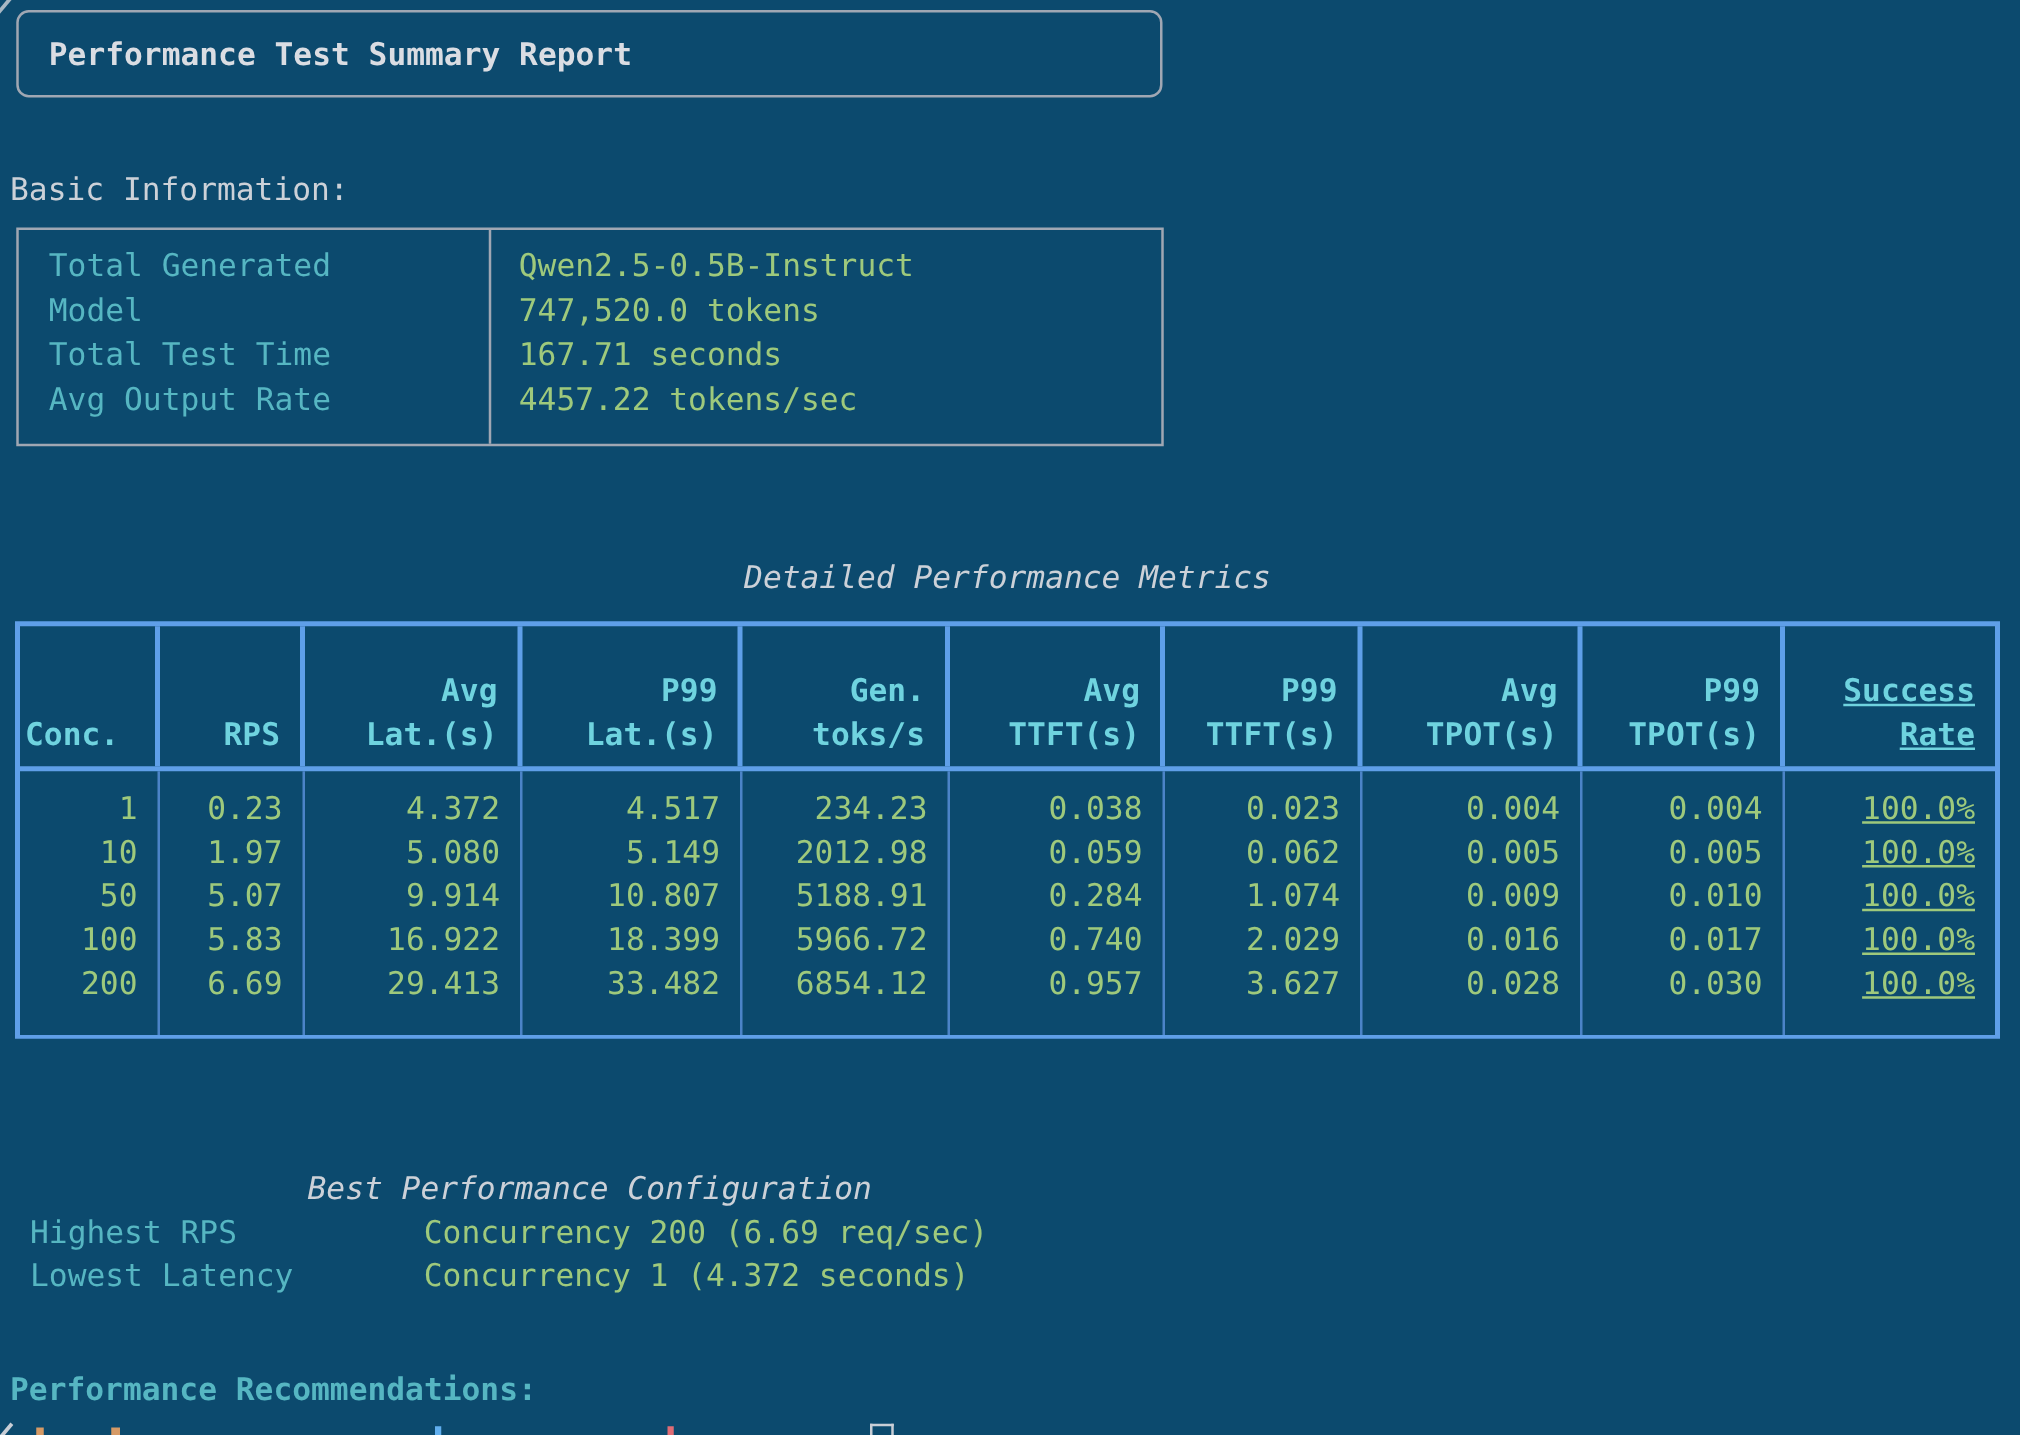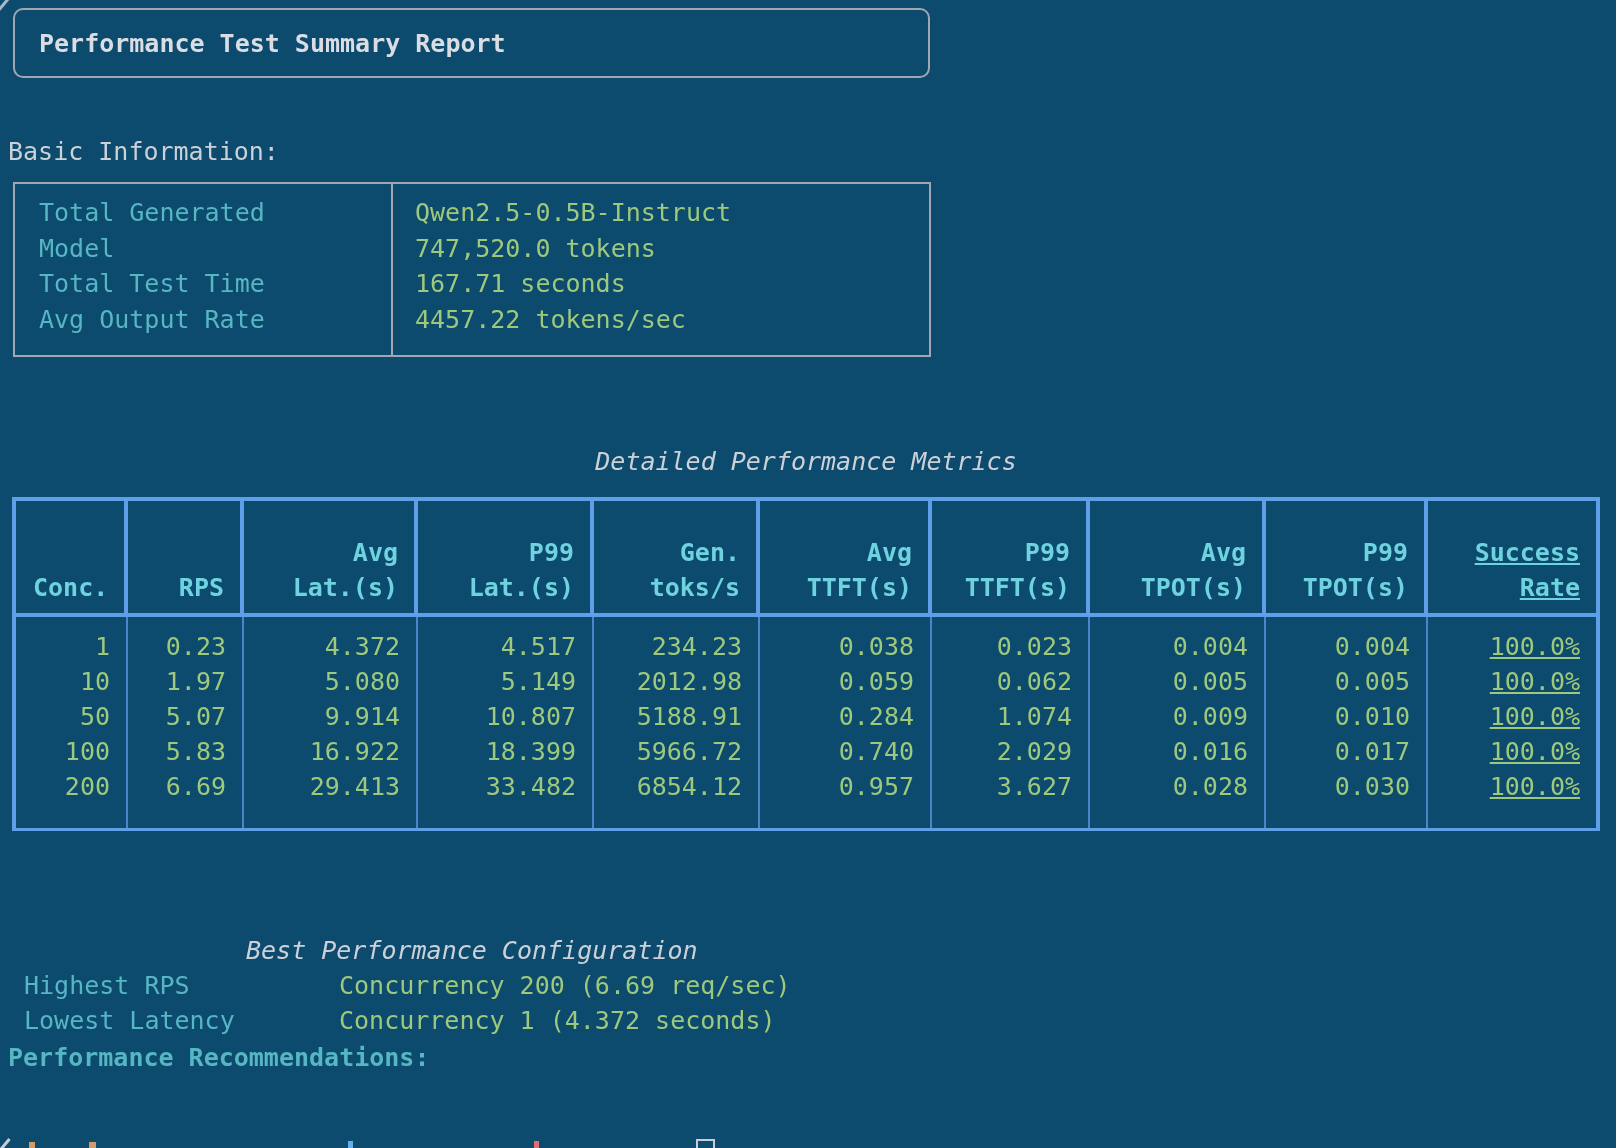--- a/index.html
+++ b/index.html
@@ -57,40 +57,40 @@
   }
   .mt-header { border-bottom: 4px solid #5f9fe8; }
   .th {
     height: 112px; box-sizing: border-box;
     border-right: 4px solid #5f9fe8;
     display: flex; align-items: flex-end; justify-content: flex-end;
     padding: 0 16px 8px 0;
     color: #6fd3df; font-weight: bold;
     white-space: pre-line; text-align: right; line-height: 35px;
   }
-  .th.left { justify-content: flex-start; padding-left: 17px; padding-right: 0; text-align: left; }
+  .th.left { justify-content: flex-start; padding-left: 4px; padding-right: 0; text-align: left; }
   .th:last-child, .td:last-child { border-right: none; text-decoration: underline; }
   .td {
     box-sizing: border-box;
     border-right: 2px solid #4c84c8;
     padding: 12px 16px 24px 0;
     text-align: right; color: #9ec97c;
   }
   .cell-line { line-height: 35px; white-space: pre; }
   
   .best-title {
     position: absolute; left: 246px; top: 933px;
     font-style: italic; color: #ccd1d8; line-height: 35px;
   }
   .best-row { position: absolute; left: 0; width: 100%; height: 35px; line-height: 35px; }
   .best-row .label { position: absolute; left: 24px; color: #56b6c2; white-space: pre; }
   .best-row .value { position: absolute; left: 339px; color: #9ec97c; white-space: pre; }
   
   .recs-heading {
-    position: absolute; left: 8px; top: 1040px;
+    position: absolute; left: 8px; top: 1094px;
     color: #56b6c2; font-weight: bold; line-height: 35px;
   }
   .recs-item {
     position: absolute; left: 8px; top: 1109px;
     color: #d69a66; line-height: 35px; white-space: pre;
   }
   .recs-item .bullet { display: inline-block; width: 15px; margin-right: 31px; }
   
   .frag { position: absolute; bottom: 0; }
   .frag.bar { }

